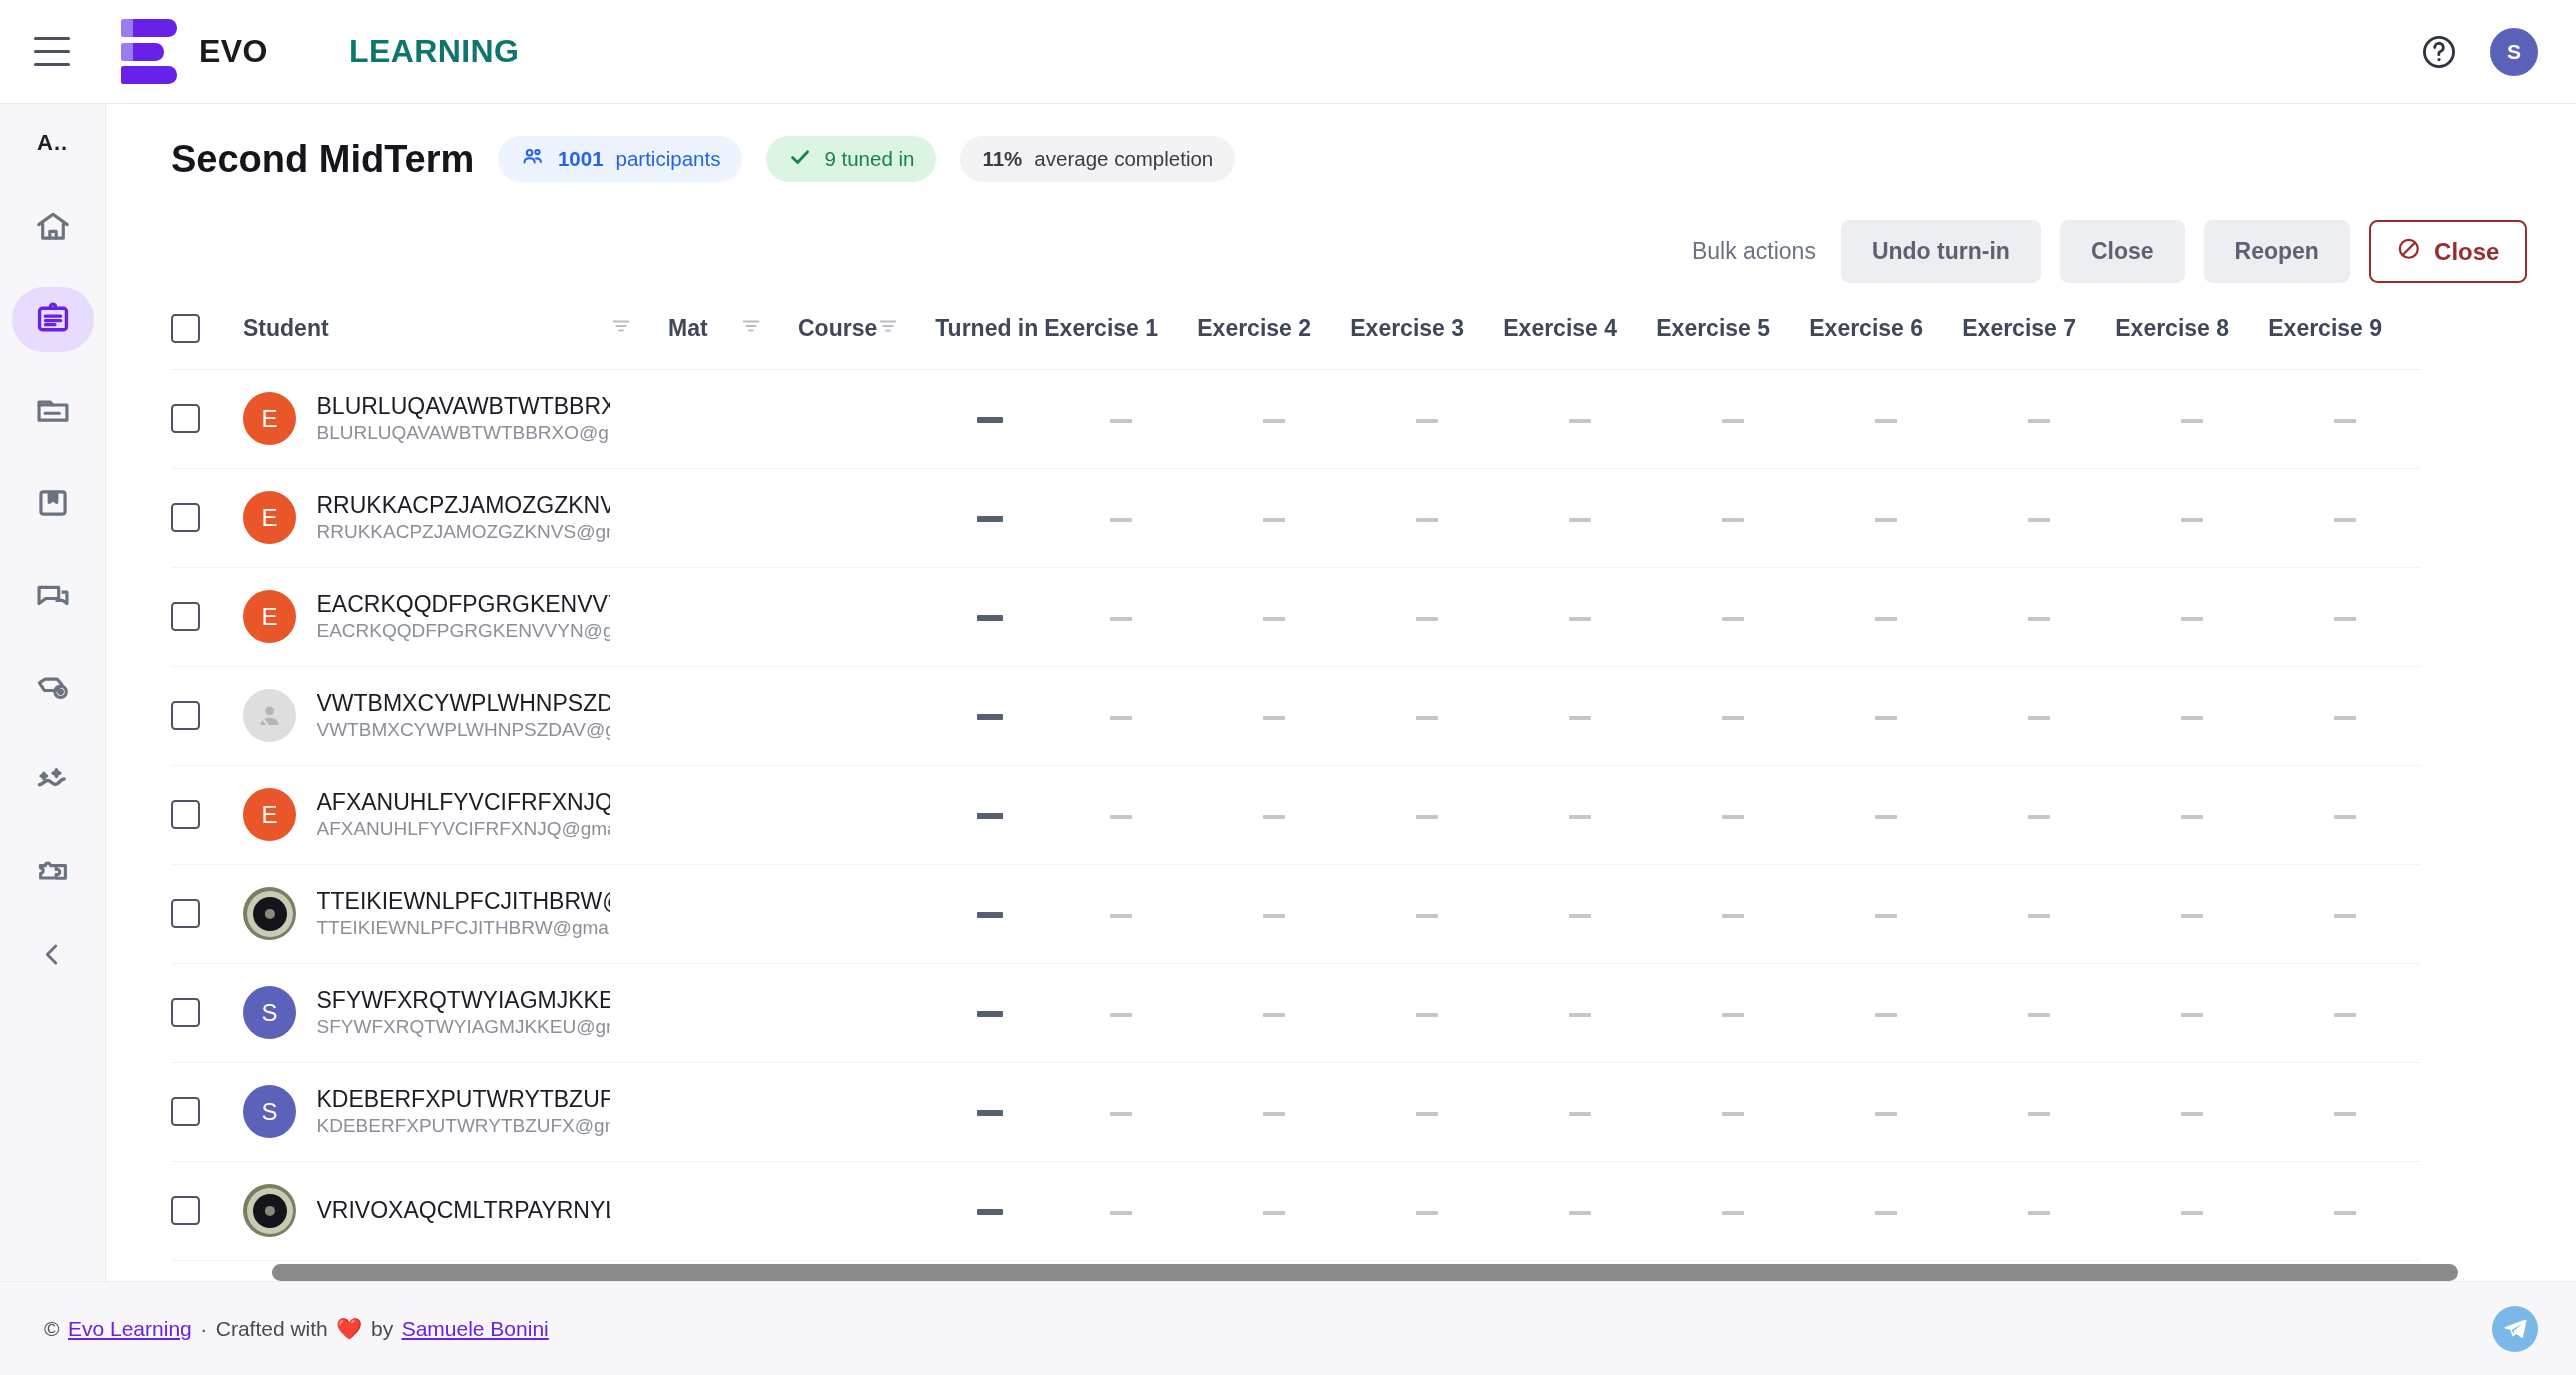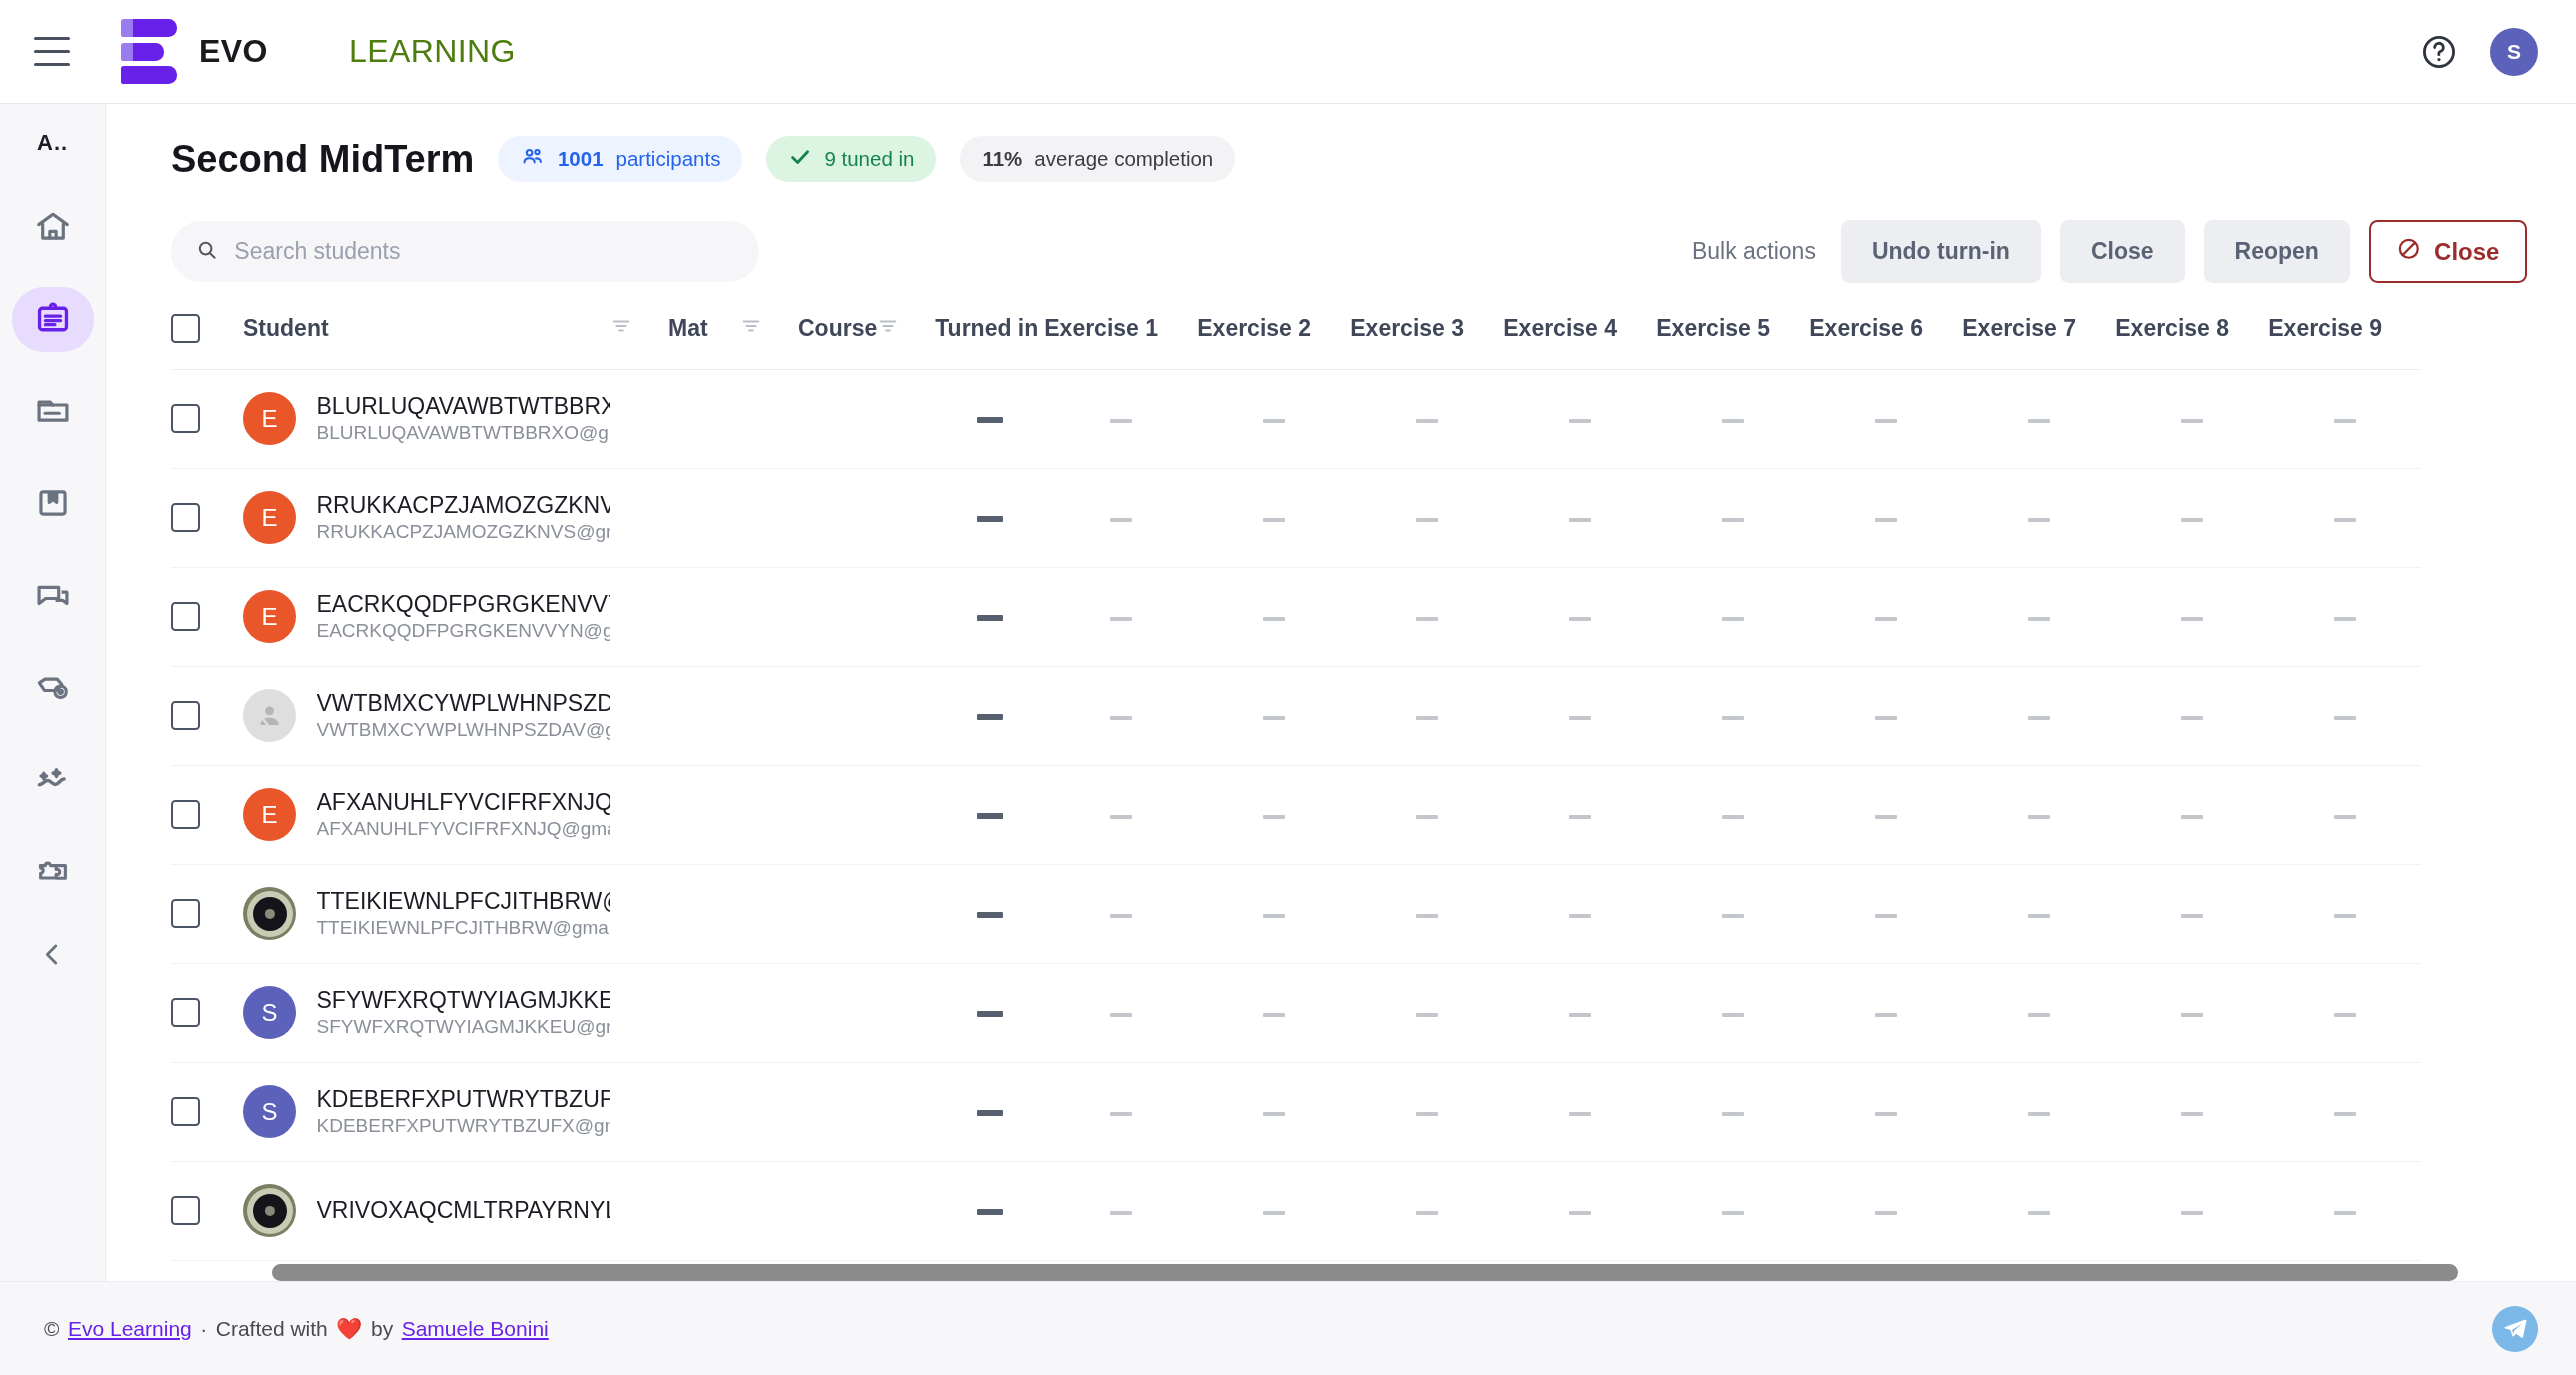--- a/index.html
+++ b/index.html
@@ -23,21 +23,21 @@
   .hamburger { width: 36px; height: 29px; display: flex; flex-direction: column; justify-content: space-between; cursor: pointer; margin-right: 51px;}
   .hamburger span { display:block; height: 3.4px; background: #4a5260; border-radius: 1.7px; }
   .brand { display: flex; align-items: center; gap: 22px; }
   .logo-mark { width: 56px; height: 65px; display: flex; flex-direction: column; justify-content: space-between; }
   .logo-bar { height: 18px; border-radius: 2.6px 8.5px 8.5px 2.6px; position: relative; }
   .logo-bar.b1 { width: 56px; background: linear-gradient(90deg, #9b7cf0 0%, #9b7cf0 22%, #6821e8 22%, #6821e8 100%); }
   .logo-bar.b2 { width: 43px; background: linear-gradient(90deg, #9b7cf0 0%, #9b7cf0 28%, #6821e8 28%, #6821e8 100%); }
   .logo-bar.b3 { width: 56px; background: #6821e8; }
   .brand-text { font-size: 32px; letter-spacing: 0.4px; color: #1a1a1f; white-space: nowrap;}
   .brand-text b { font-weight: 700; }
-  .brand-text span { font-weight: 400; color: #4d7c0f; margin-left: 36px; }
+  .brand-text span { font-weight: 700; color: #0f766e; margin-left: 36px; }
   .topbar-right { margin-left: auto; display: flex; align-items: center; gap: 32px; }
   .help-icon { width: 38px; height: 38px; cursor: pointer; }
   .avatar-top {
     width: 48px; height: 48px; border-radius: 50%;
     background: #5c62ba; color: #fff;
     display: flex; align-items: center; justify-content: center;
     font-size: 21px; font-weight: 600; cursor: pointer;
   }
 
   
@@ -310,29 +310,20 @@
           <span>9 tuned in</span>
         </div>
 
         <div class="badge completion">
           <b>11%</b>
           <span>average completion</span>
         </div>
       </div>
 
       <div class="toolbar">
-        <div class="search-box">
-          <span>
-            <svg width="24" height="24" viewBox="0 0 24 24" fill="none" stroke="#52575f" stroke-width="2" stroke-linecap="round">
-              <circle cx="10.6" cy="10.6" r="5.8"></circle>
-                <path d="M15 15.2 19.6 19.8"></path>
-            </svg>
-          </span>
-          <input type="text" placeholder="Search students" style="">
-        </div>
 
         <div class="toolbar-right">
           <span class="bulk-label">Bulk actions</span>
           <button class="btn-muted">Undo turn-in</button>
           <button class="btn-muted">Close</button>
           <button class="btn-muted">Reopen</button>
           <button class="btn-danger">
             <span>
               <svg width="25.6" height="25.6" viewBox="0 0 24 24" fill="none" stroke="#9b2c2c" stroke-width="2.1">
                 <circle cx="12" cy="12" r="8.4"></circle>

